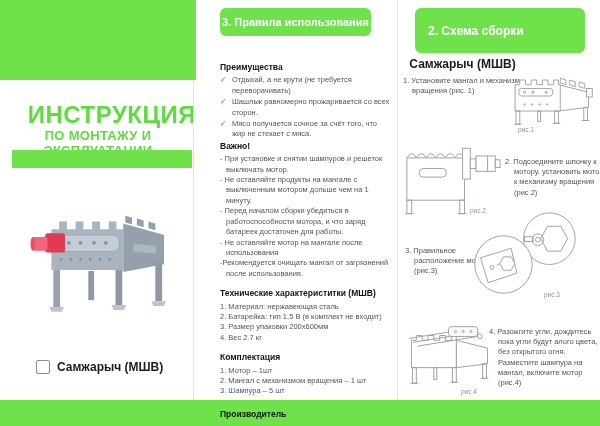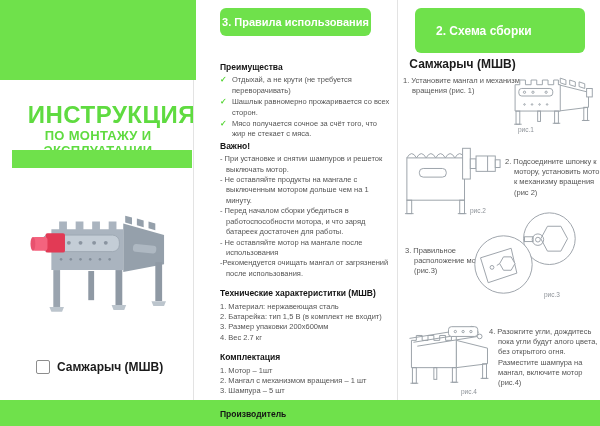--- a/index.html
+++ b/index.html
@@ -16,21 +16,21 @@
   .bar-left{left:12px;top:150px;width:180px;height:18px;}
   .grill{left:30px;top:194px;width:136px;height:122px;}
   .product-row{left:36px;top:360px;display:flex;align-items:center;gap:7px;}
   .checkbox{width:12px;height:12px;border:1.6px solid #8d8d8d;border-radius:2px;background:#fff;}
   .product-label{font-size:12px;font-weight:bold;color:#1b1b1b;}
   .bar-bottom{left:0;top:400px;width:600px;height:26px;}
   .fold{width:1px;background:#e3e3e3;}
   
   .hdr{border-radius:6px;color:#fff;font-weight:bold;display:flex;align-items:center;}
   .hdr-mid{left:220px;top:8px;width:151px;height:28px;font-size:11px;justify-content:center;text-align:right;}
-  .hdr-right{left:415px;top:8px;width:170px;height:45px;font-size:12px;padding-left:21px;box-sizing:border-box;}
+  .hdr-right{left:415px;top:8px;width:170px;height:45px;font-size:12px;padding-left:13px;box-sizing:border-box;}
   
   .mid{left:220px;top:62px;width:170px;font-size:7.5px;line-height:10.4px;color:#555;}
   .sec-h{font-size:8.5px;font-weight:bold;color:#141414;margin:0 0 3px 0;}
   .mt8{margin-top:1px;} .mt9{margin-top:9px;} .mt12{margin-top:12px;}
   .adv-item{display:flex;gap:4px;margin-bottom:1px;}
   .check{color:#4fd42e;font-weight:bold;flex:0 0 8px;font-size:8px;}
   .imp-item{padding-left:6px;text-indent:-6px;}
   
   .rp-title{left:400px;top:57px;width:125px;text-align:center;font-size:12px;font-weight:bold;color:#1b1b1b;}
   .step{font-size:7.5px;line-height:10.2px;color:#555;padding-left:9px;text-indent:-9px;}

